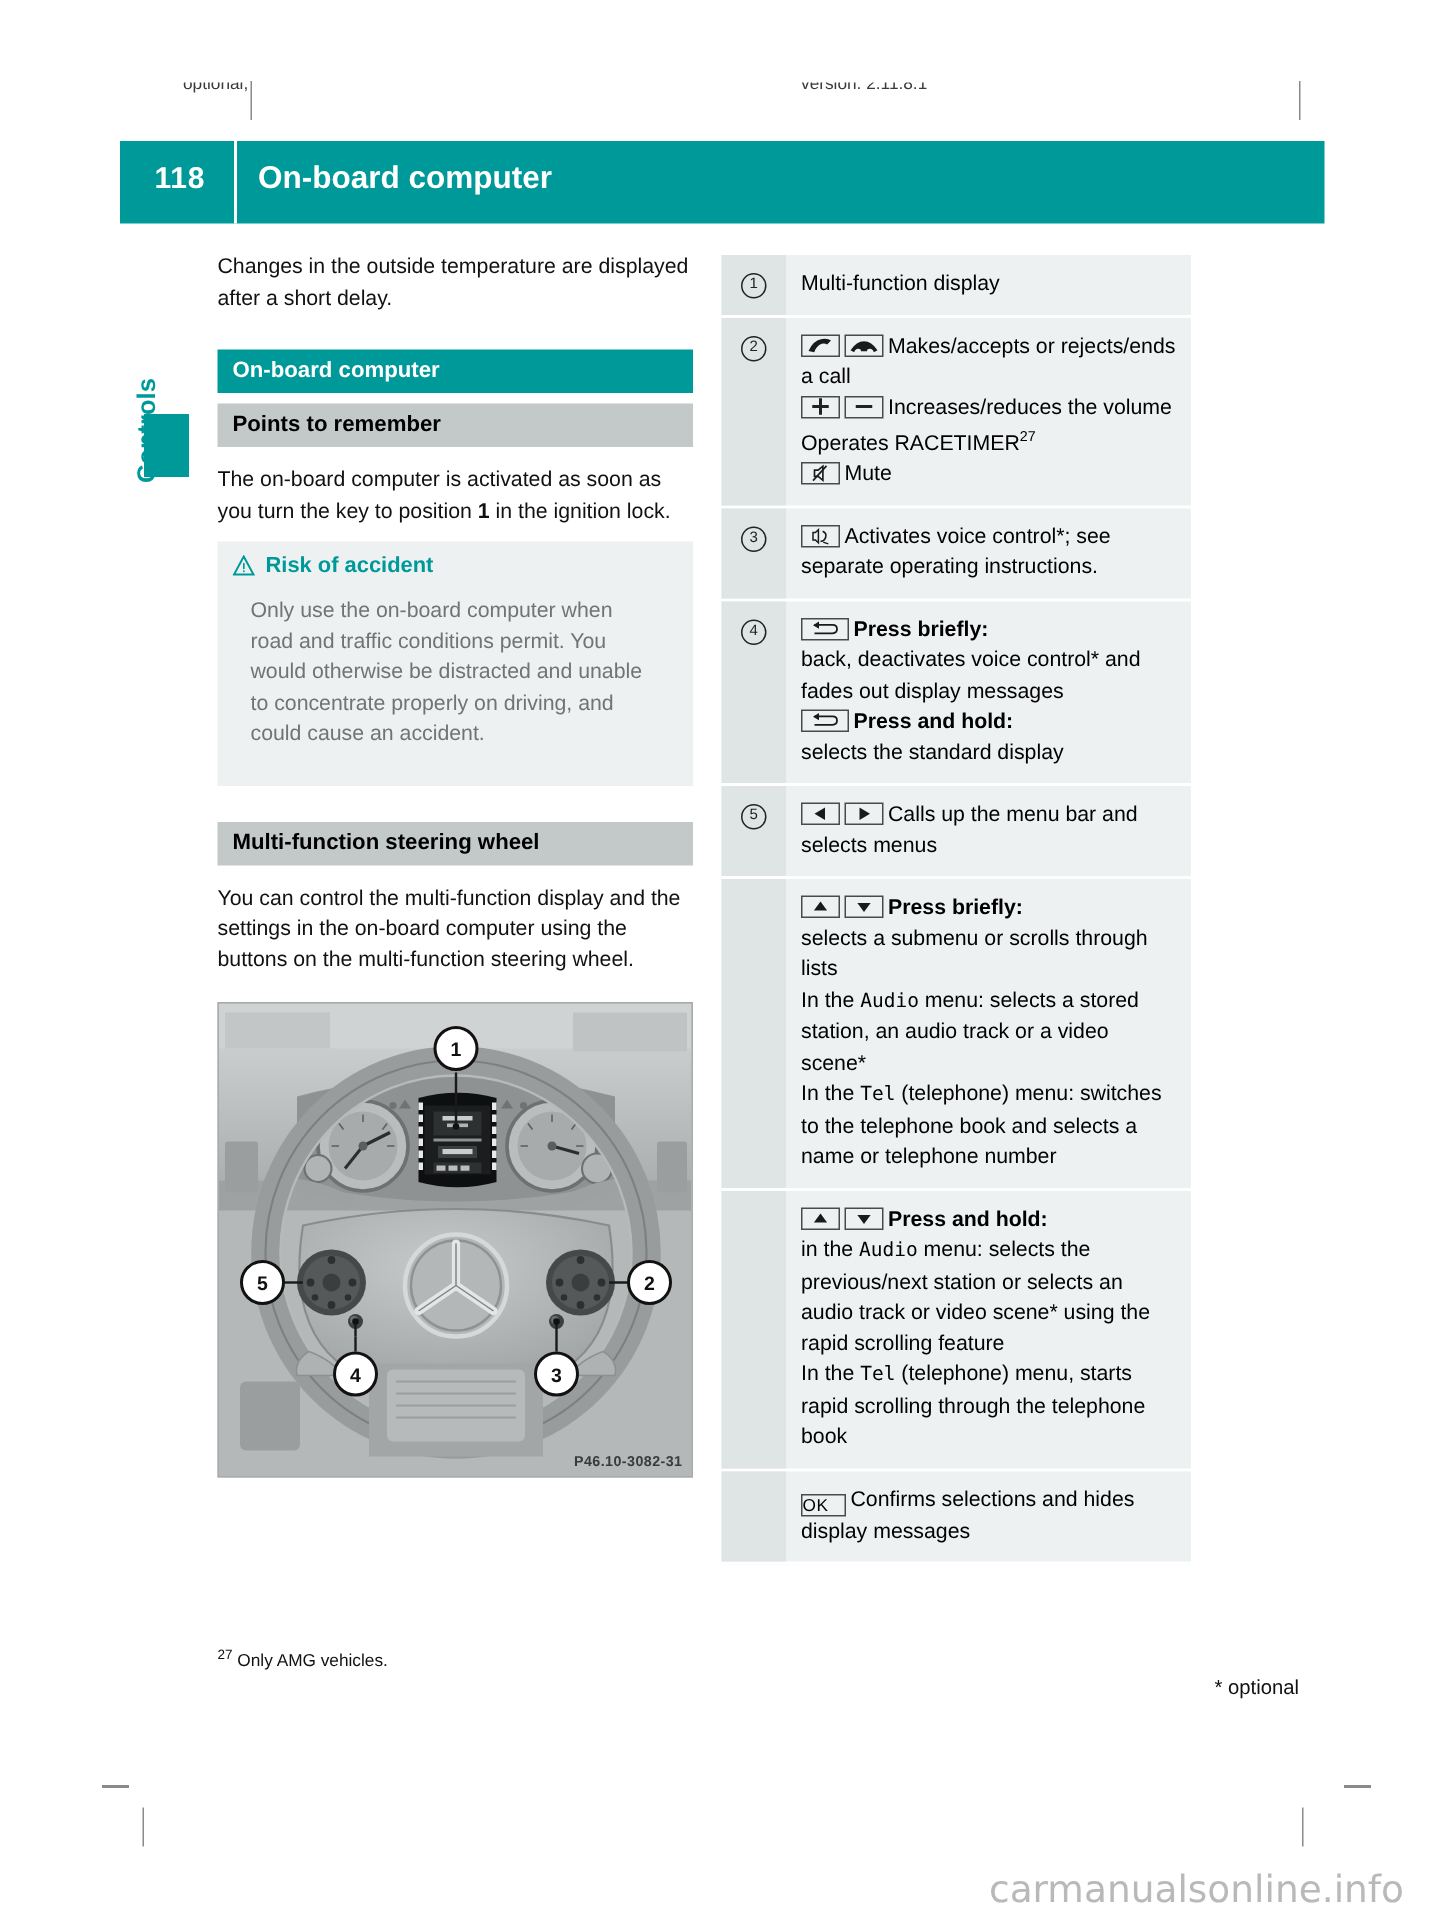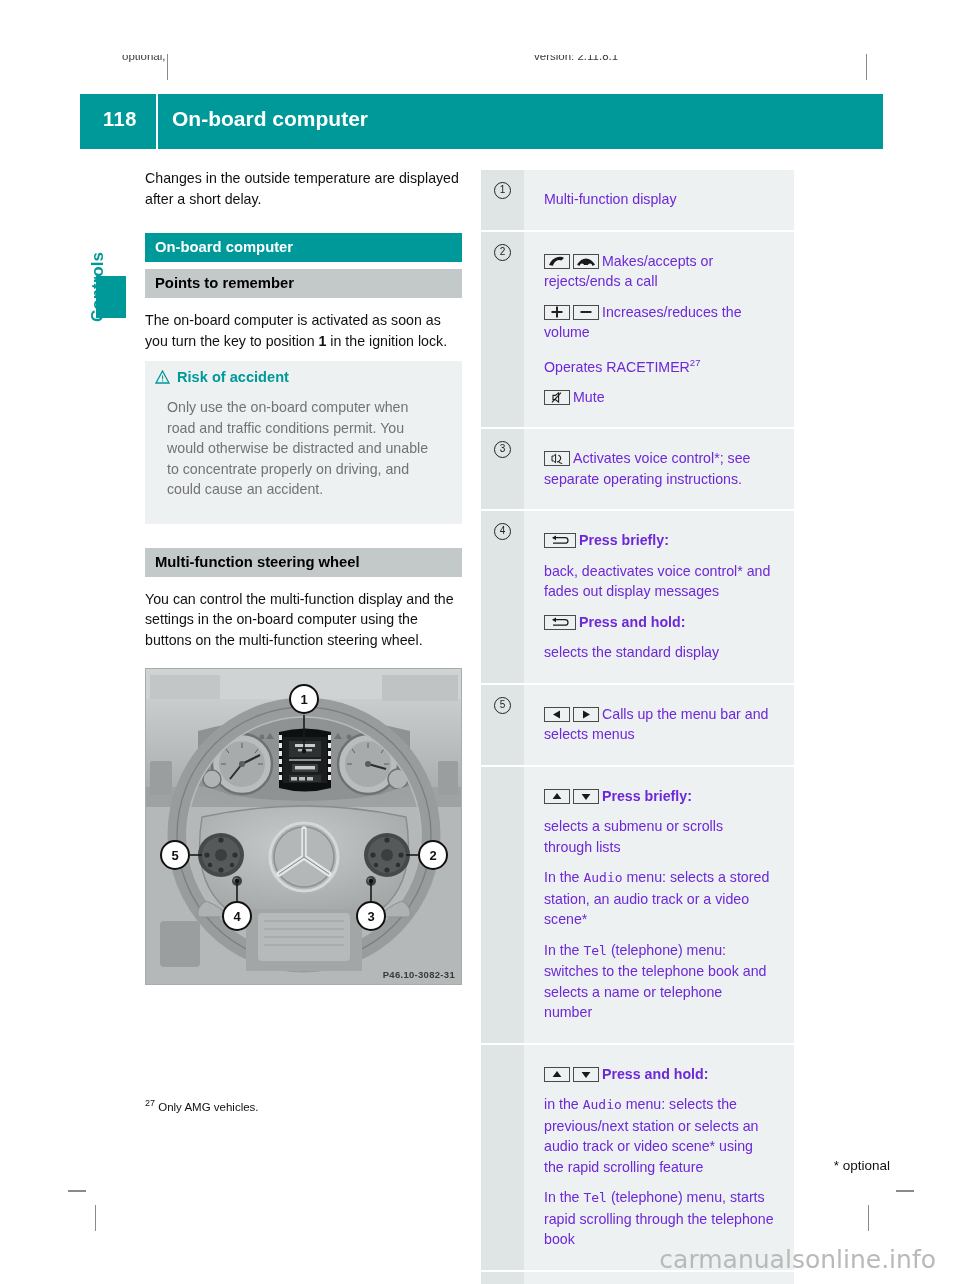--- a/index.html
+++ b/index.html
@@ -101,21 +101,21 @@
   }
 
   
   .trow{display:flex;background:#eef1f1;border-bottom:2px solid #ffffff;}
   .tnum{
     width:43px;flex:0 0 43px;background:#dfe4e4;
     padding:9px 0 9px 0;text-align:center;box-sizing:border-box;
   }
   .tnum.empty{}
   .tbody{flex:1;padding:9px 10px 10px 10px;box-sizing:border-box;}
-  .tbody p{font-size:14.2px;line-height:20.5px;margin:10px;color:#6d28d9;}
+  .tbody p{font-size:14.2px;line-height:20.5px;margin:0;color:#000000;}
   .tbody .b{font-weight:bold;}
   .mono{font-family:"DejaVu Sans Mono","Liberation Mono",monospace;font-size:13px;}
 
   .circnum{
     display:inline-block;width:15px;height:15px;border:1.3px solid #222;
     border-radius:50%;font-size:10px;line-height:14px;text-align:center;
     color:#222;font-family:"Liberation Sans",sans-serif;
   }
 
   
@@ -140,22 +140,22 @@
   }
 
   sup.fn{font-size:9.5px;vertical-align:super;}
 
   
   .footnote{
     position:absolute;left:145px;top:1098px;font-size:11.5px;color:#111;
   }
   .footnote sup{font-size:9px;}
   .optional{
-    position:absolute;left:0;right:0;top:1158px;
-    text-align:right;padding-right:70px;
+    position:absolute;left:0;right:0;top:1117px;
+    text-align:right;padding-right:94px;
     font-size:13.5px;color:#111;
   }
 
   
   .watermark{
     position:absolute;right:24px;bottom:10px;
     font-size:25px;color:#b9b9b9;
     font-family:"DejaVu Sans","Liberation Sans",sans-serif;
     text-align:center;
   }

